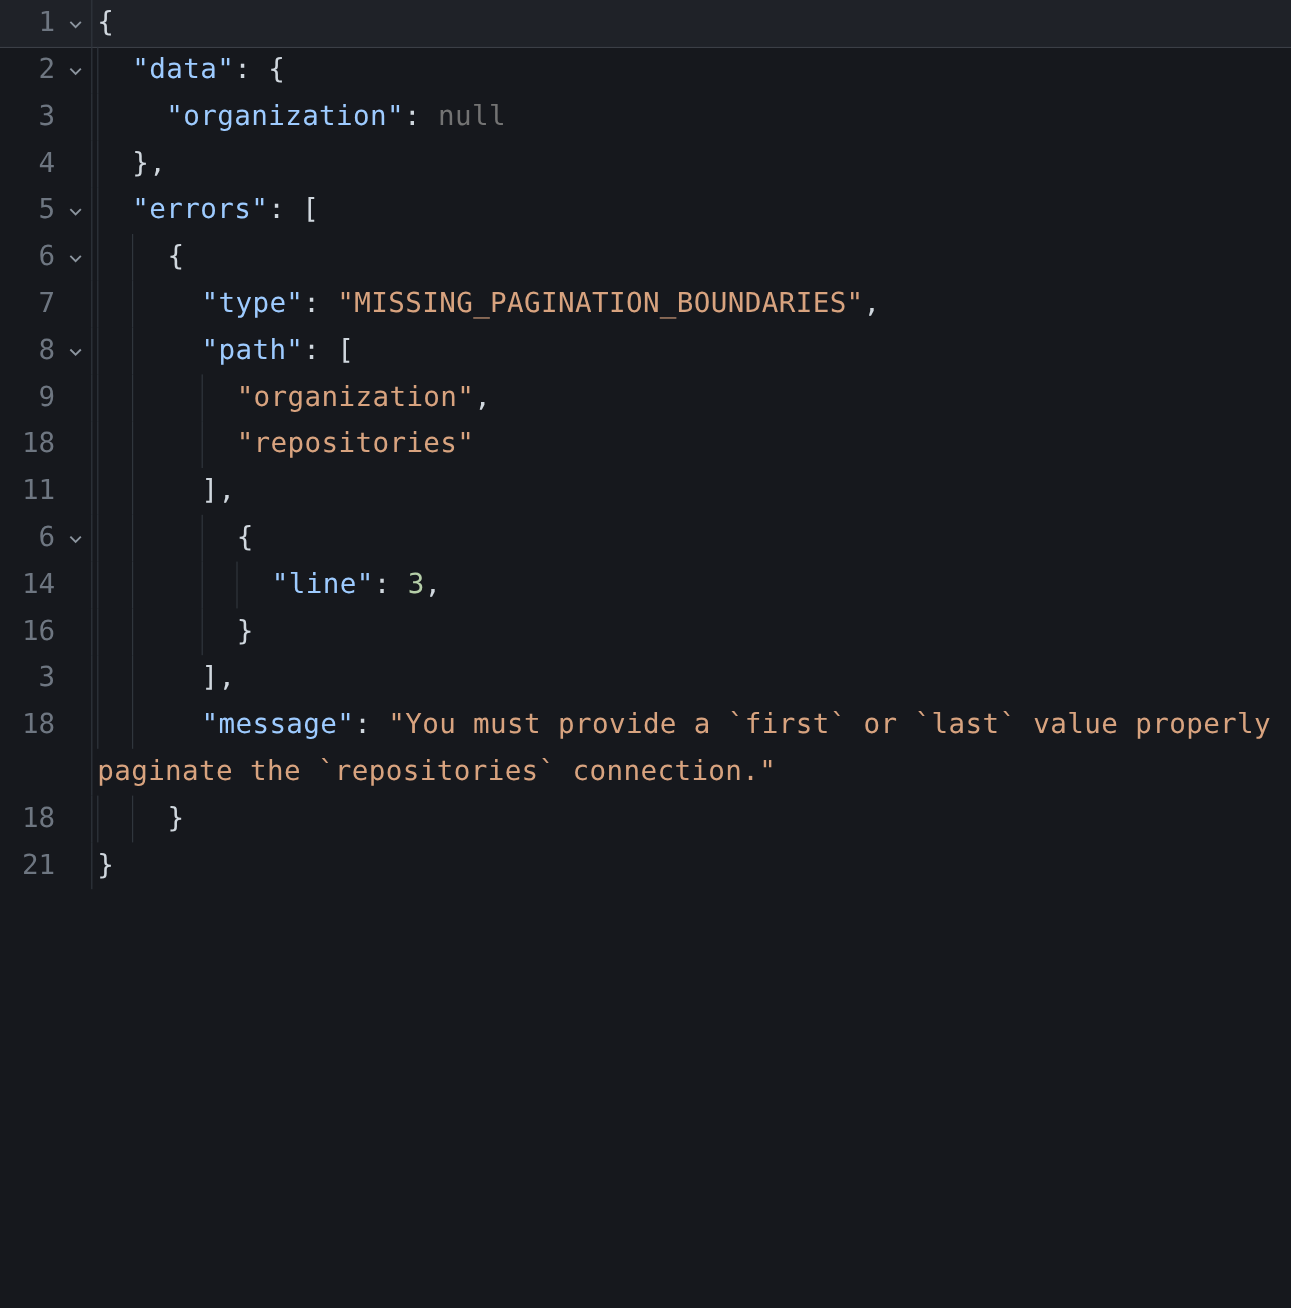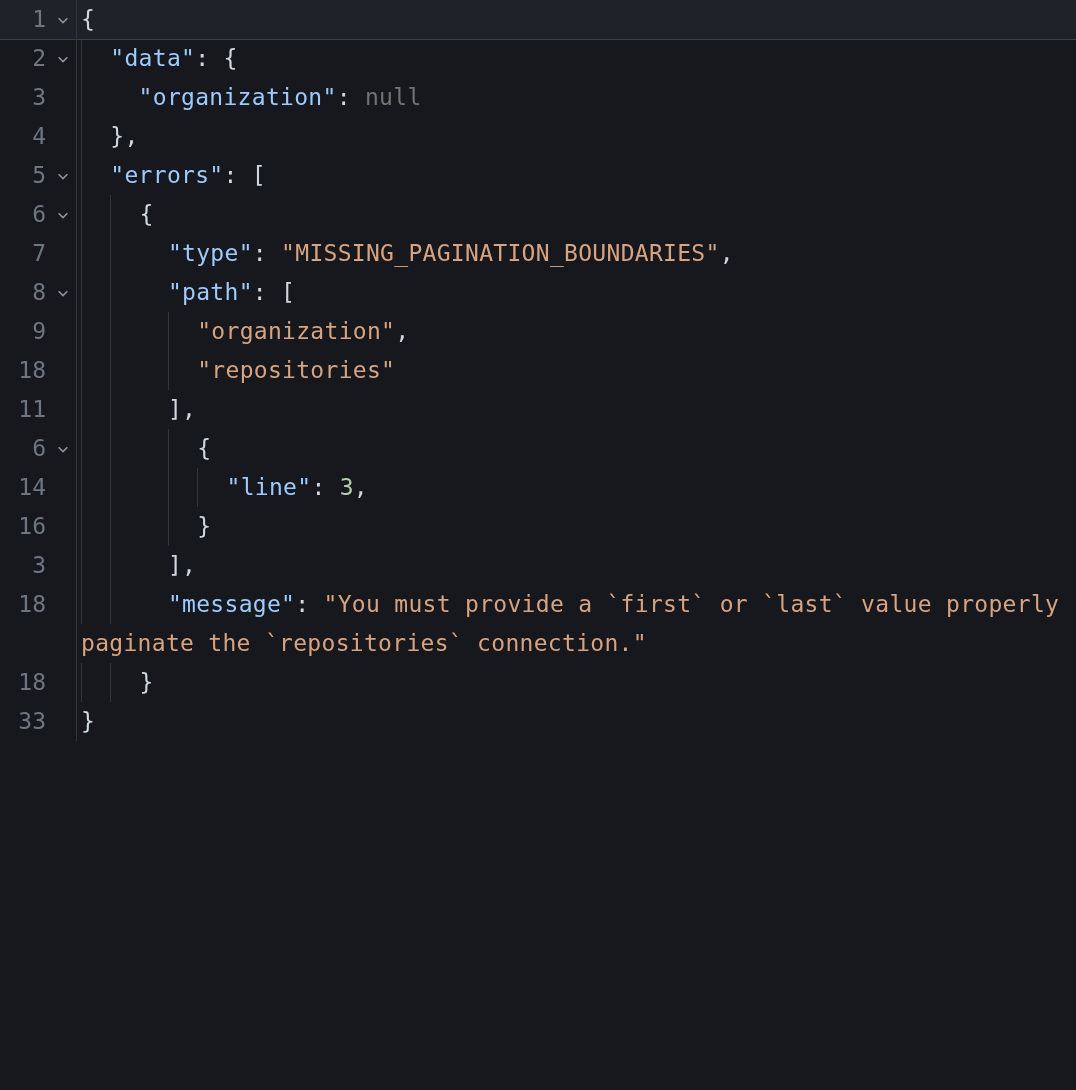--- a/index.html
+++ b/index.html
@@ -225,19 +225,19 @@
 
   <div class="line">
     <div class="gutter-num">18</div>
     <div class="gutter-fold"></div>
     <div class="gutter-border"></div>
     <div class="code"><span class="indent-guide"></span>  <span class="indent-guide"></span>  <span class="tok-punc">}</span></div>
   </div>
 
 
   <div class="line">
-    <div class="gutter-num">33</div>
+    <div class="gutter-num">21</div>
     <div class="gutter-fold"></div>
     <div class="gutter-border"></div>
     <div class="code"><span class="tok-punc">}</span></div>
   </div>
 
 </div>
 
 </body></html>

